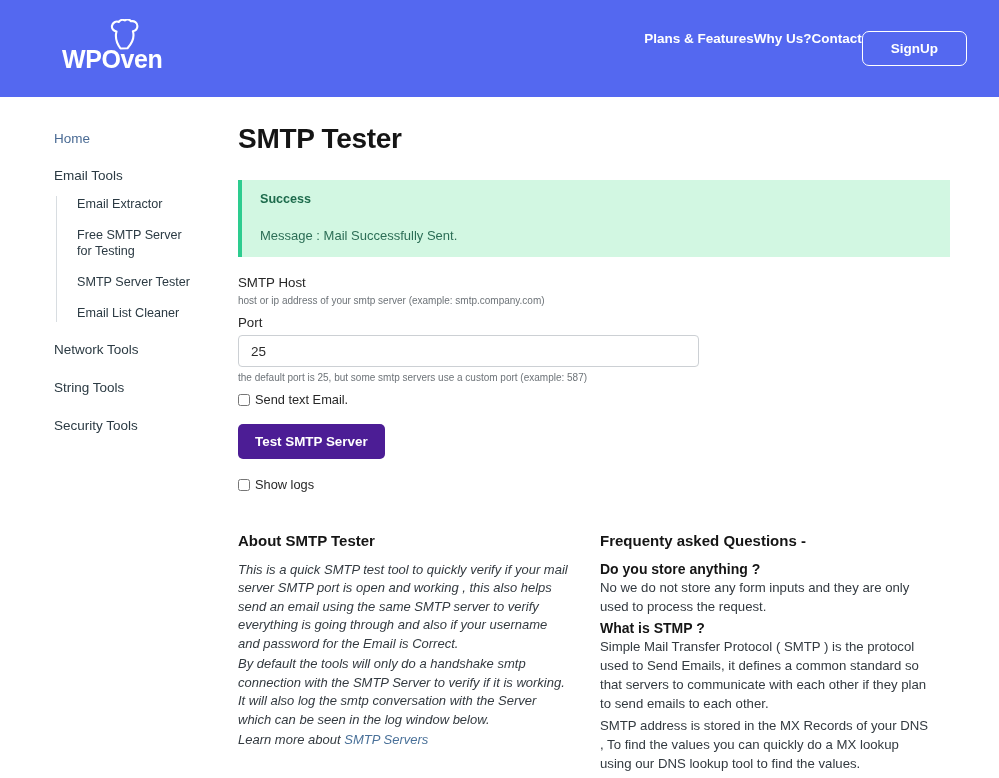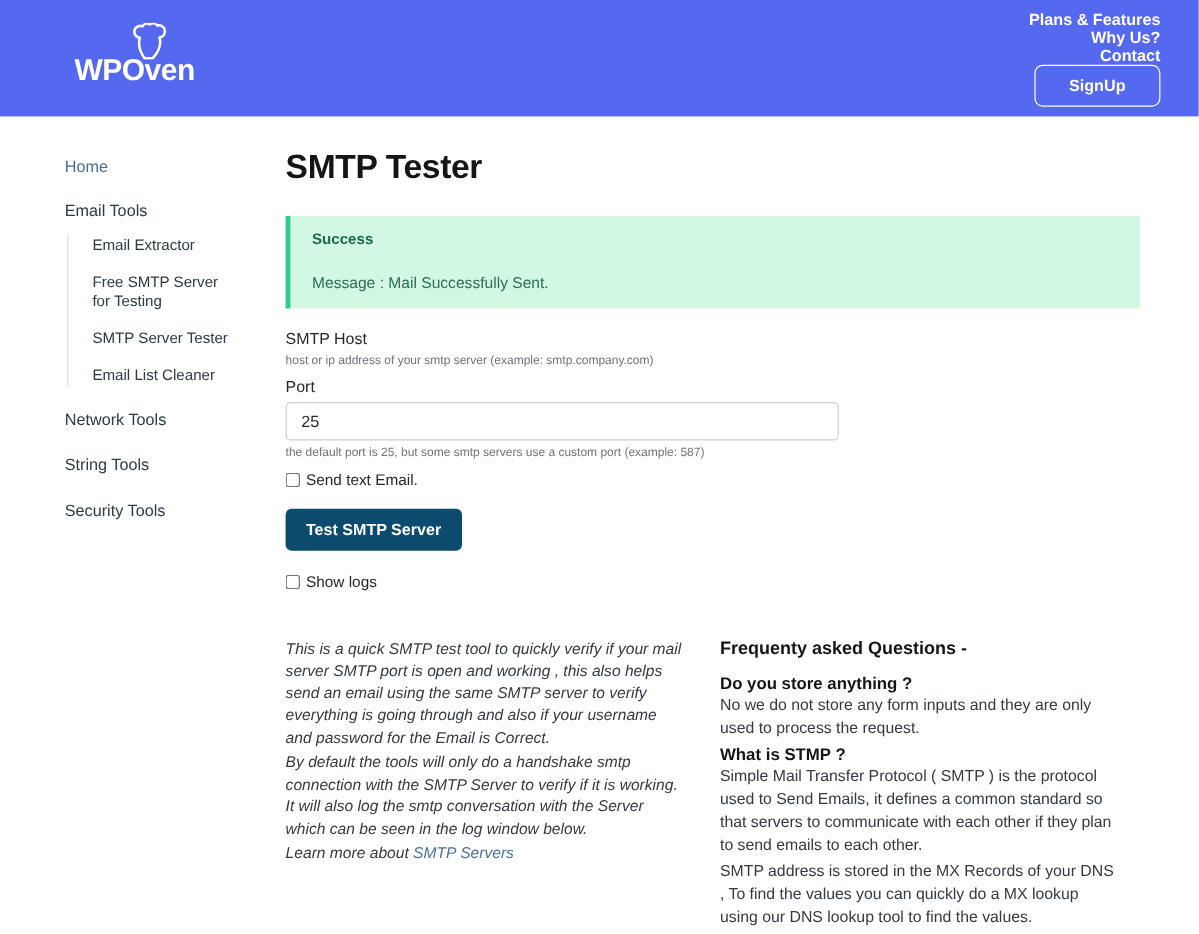--- a/index.html
+++ b/index.html
@@ -43,22 +43,21 @@
     font-weight: bold;
     color: #ffffff;
     letter-spacing: -0.4px;
     line-height: 1;
     padding-bottom: 3px;
     user-select: none;
   }
   .nav {
     margin-left: auto;
     display: flex;
-    align-items: flex-end;
-    flex-direction: column;
+    align-items: flex-start;
   }
   .nav-link {
     color: #ffffff;
     font-size: 13.5px;
     font-weight: bold;
     text-decoration: none;
     white-space: nowrap;
     cursor: pointer;
   }
   .signup-btn {
@@ -189,21 +188,21 @@
     margin: 0;
     cursor: pointer;
   }
   .check-label {
     font-size: 12.8px;
     color: #272727;
     cursor: pointer;
   }
   .submit-btn {
     margin-top: 17px;
-    background: #0c4a6e;
+    background: #4c1d95;
     border: none;
     border-radius: 5px;
     color: #ffffff;
     font-size: 13.4px;
     font-weight: bold;
     font-family: inherit;
     padding: 10px 17px;
     cursor: pointer;
     display: inline-block;
   }
@@ -315,20 +314,21 @@
 
       <div class="check-row showlogs-row">
         <input type="checkbox" id="cb-showlogs" style="">
         <label class="check-label" for="cb-showlogs">Show logs</label>
       </div>
     </form>
 
     <div class="info-cols">
 
       <section class="col-left">
+        <h2 class="sec-head">About SMTP Tester</h2>
         <p class="body-text">This is a quick SMTP test tool to quickly verify if your mail server SMTP port is open and working , this also helps send an email using the same SMTP server to verify everything is going through and also if your username and password for the Email is Correct.</p>
         <p class="body-text">By default the tools will only do a handshake smtp connection with the SMTP Server to verify if it is working. It will also log the smtp conversation with the Server which can be seen in the log window below.</p>
         <p class="body-text"><span>Learn more about </span><a class="inline-link">SMTP Servers</a></p>
       </section>
 
       <section class="col-right">
         <h2 class="sec-head">Frequenty asked Questions -</h2>
 
         <h3 class="q-head">Do you store anything ?</h3>
         <p class="faq-answer">No we do not store any form inputs and they are only used to process the request.</p>

